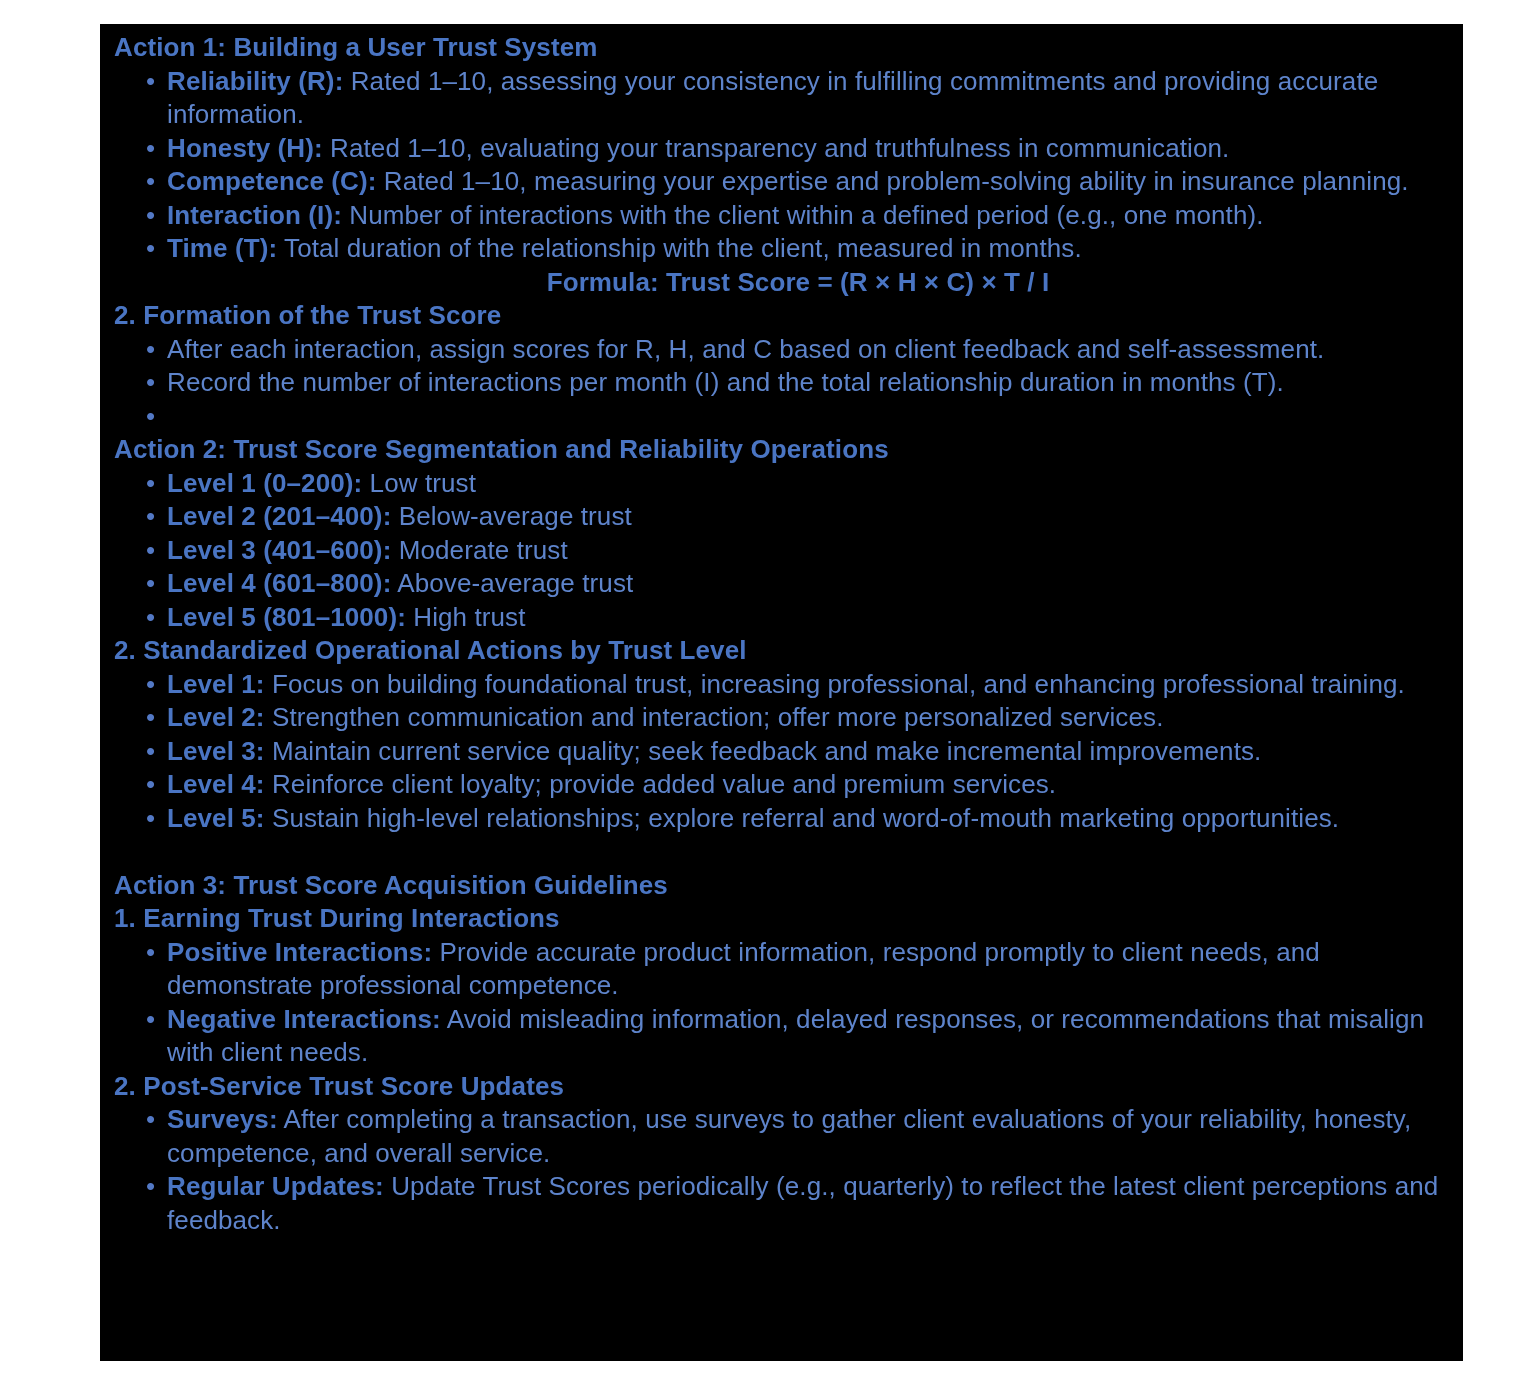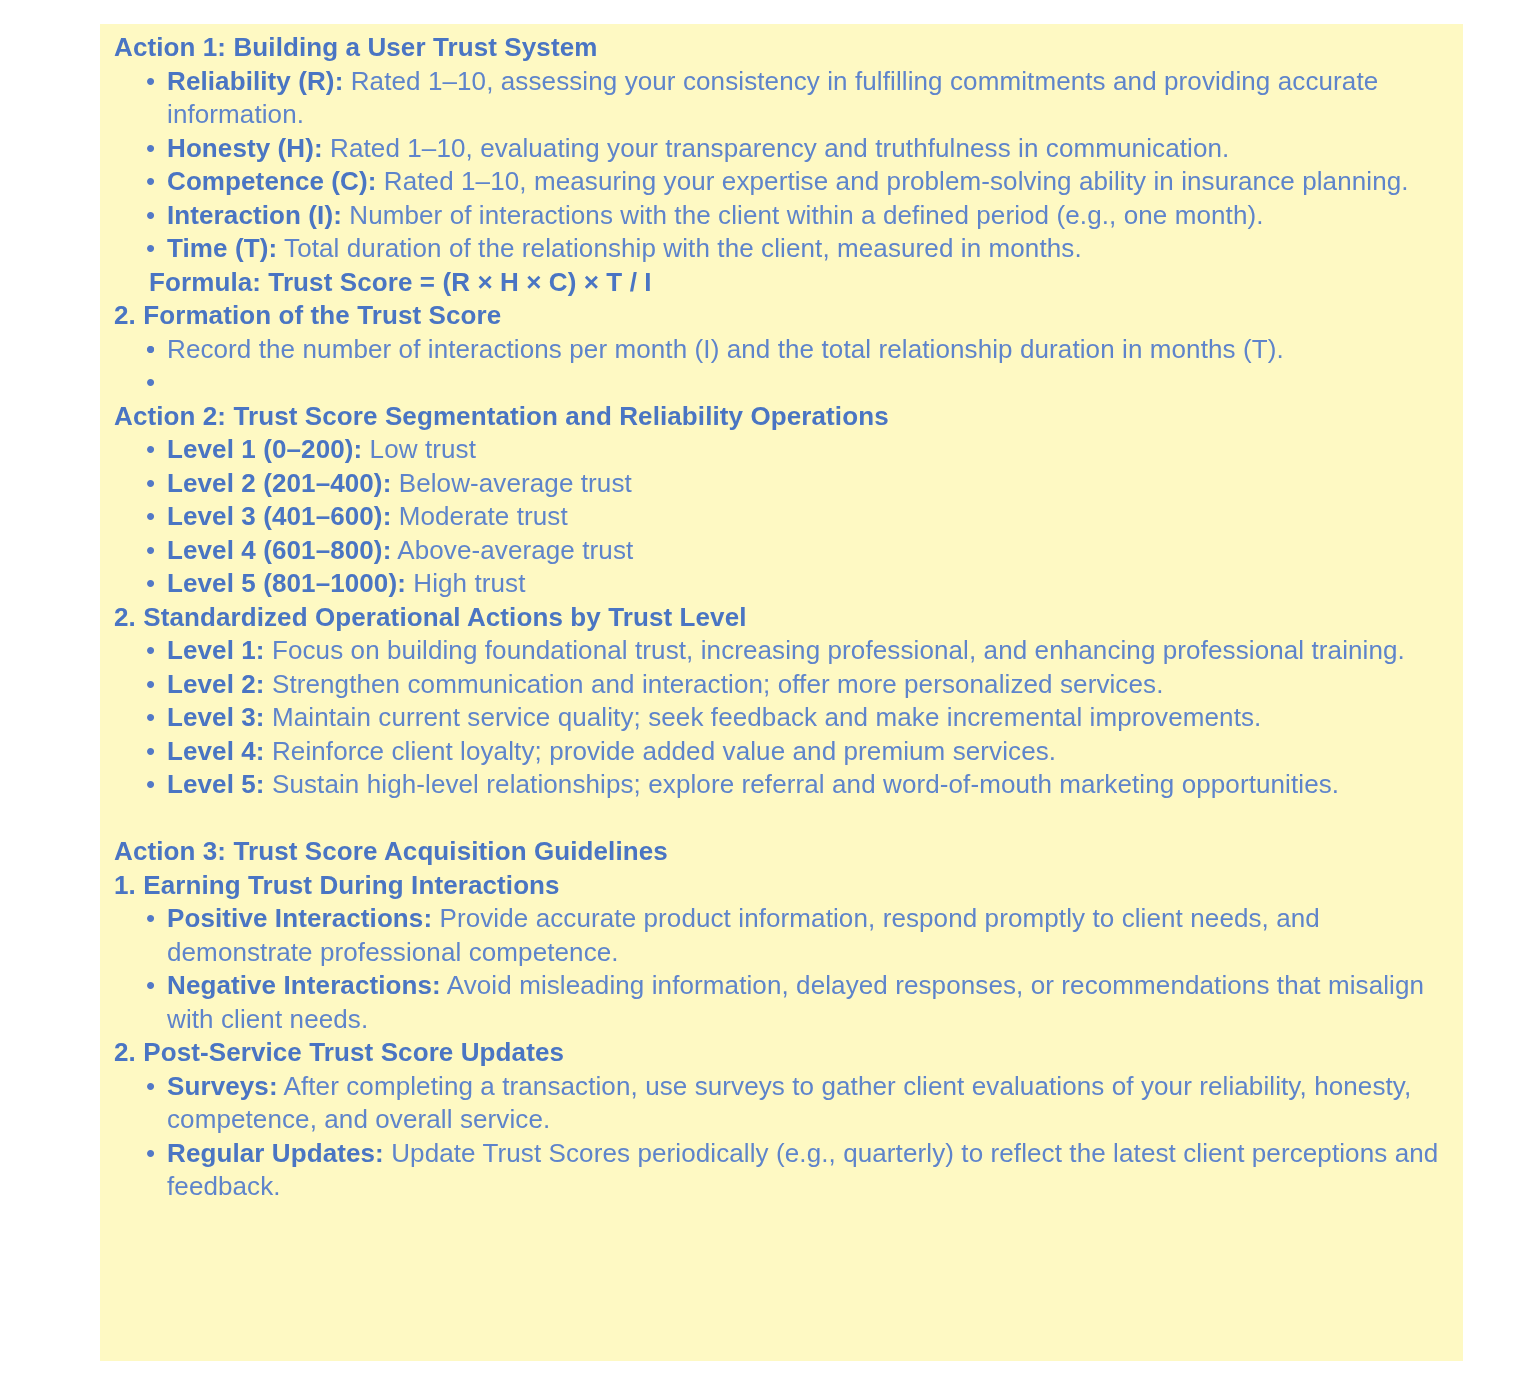--- a/index.html
+++ b/index.html
@@ -17,35 +17,36 @@
     background: #ffffff;
     overflow: hidden;
   }
   .panel {
     position: absolute;
     left: 100px;
     top: 24px;
     width: 1363px;
     height: 1337px;
     box-sizing: border-box;
-    background: #fef9c3;
+    background: #000000;
     padding: 7px 16px 20px 14px;
     color: #5e84cb;
     font-size: 26px;
     line-height: 33.5px;
     letter-spacing: 0.1px;
   }
   .title, .heading {
     font-weight: bold;
     color: #4a75c3;
   }
   .formula {
     font-weight: bold;
     color: #4a75c3;
     margin-left: 35px;
+    text-align: center;
   }
   .bullet {
     position: relative;
     padding-left: 53px;
   }
   .bullet .dot {
     position: absolute;
     left: 32px;
     top: 0;
     color: #5379c6;
@@ -64,21 +65,21 @@
 <div class="page">
   <div class="panel" id="doc">
       <div class="title">Action 1: Building a User Trust System</div>
       <div class="bullet"><span class="dot">•</span><b>Reliability (R):</b> <span>Rated 1–10, assessing your consistency in fulfilling commitments and providing accurate information.</span></div>
       <div class="bullet"><span class="dot">•</span><b>Honesty (H):</b> <span>Rated 1–10, evaluating your transparency and truthfulness in communication.</span></div>
       <div class="bullet"><span class="dot">•</span><b>Competence (C):</b> <span>Rated 1–10, measuring your expertise and problem-solving ability in insurance planning.</span></div>
       <div class="bullet"><span class="dot">•</span><b>Interaction (I):</b> <span>Number of interactions with the client within a defined period (e.g., one month).</span></div>
       <div class="bullet"><span class="dot">•</span><b>Time (T):</b> <span>Total duration of the relationship with the client, measured in months.</span></div>
       <div class="formula">Formula: Trust Score = (R × H × C) × T / I</div>
       <div class="heading">2. Formation of the Trust Score</div>
-      <div class="bullet"><span class="dot">•</span></div>
+      <div class="bullet"><span class="dot">•</span><span>After each interaction, assign scores for R, H, and C based on client feedback and self-assessment.</span></div>
       <div class="bullet"><span class="dot">•</span><span>Record the number of interactions per month (I) and the total relationship duration in months (T).</span></div>
       <div class="bullet"><span class="dot">•</span></div>
       <div class="spacer"></div>
       <div class="title">Action 2: Trust Score Segmentation and Reliability Operations</div>
       <div class="bullet"><span class="dot">•</span><b>Level 1 (0–200):</b> <span>Low trust</span></div>
       <div class="bullet"><span class="dot">•</span><b>Level 2 (201–400):</b> <span>Below-average trust</span></div>
       <div class="bullet"><span class="dot">•</span><b>Level 3 (401–600):</b> <span>Moderate trust</span></div>
       <div class="bullet"><span class="dot">•</span><b>Level 4 (601–800):</b> <span>Above-average trust</span></div>
       <div class="bullet"><span class="dot">•</span><b>Level 5 (801–1000):</b> <span>High trust</span></div>
       <div class="heading">2. Standardized Operational Actions by Trust Level</div>

